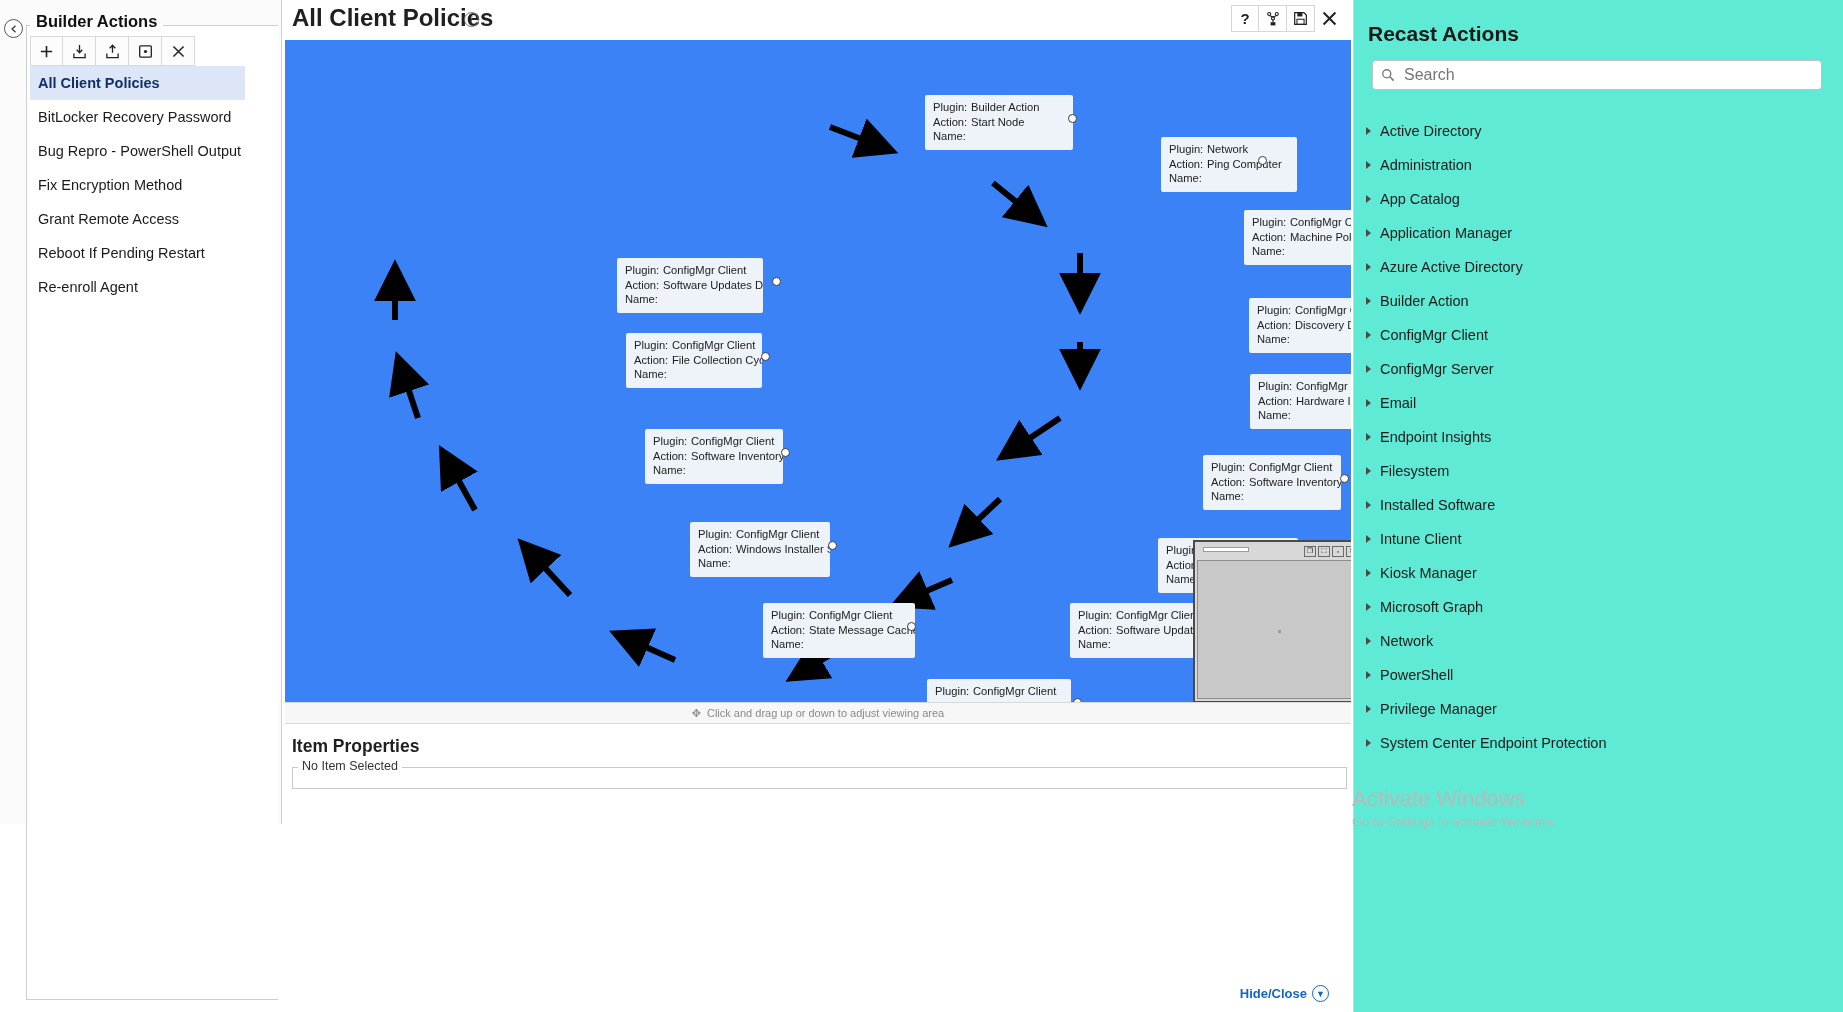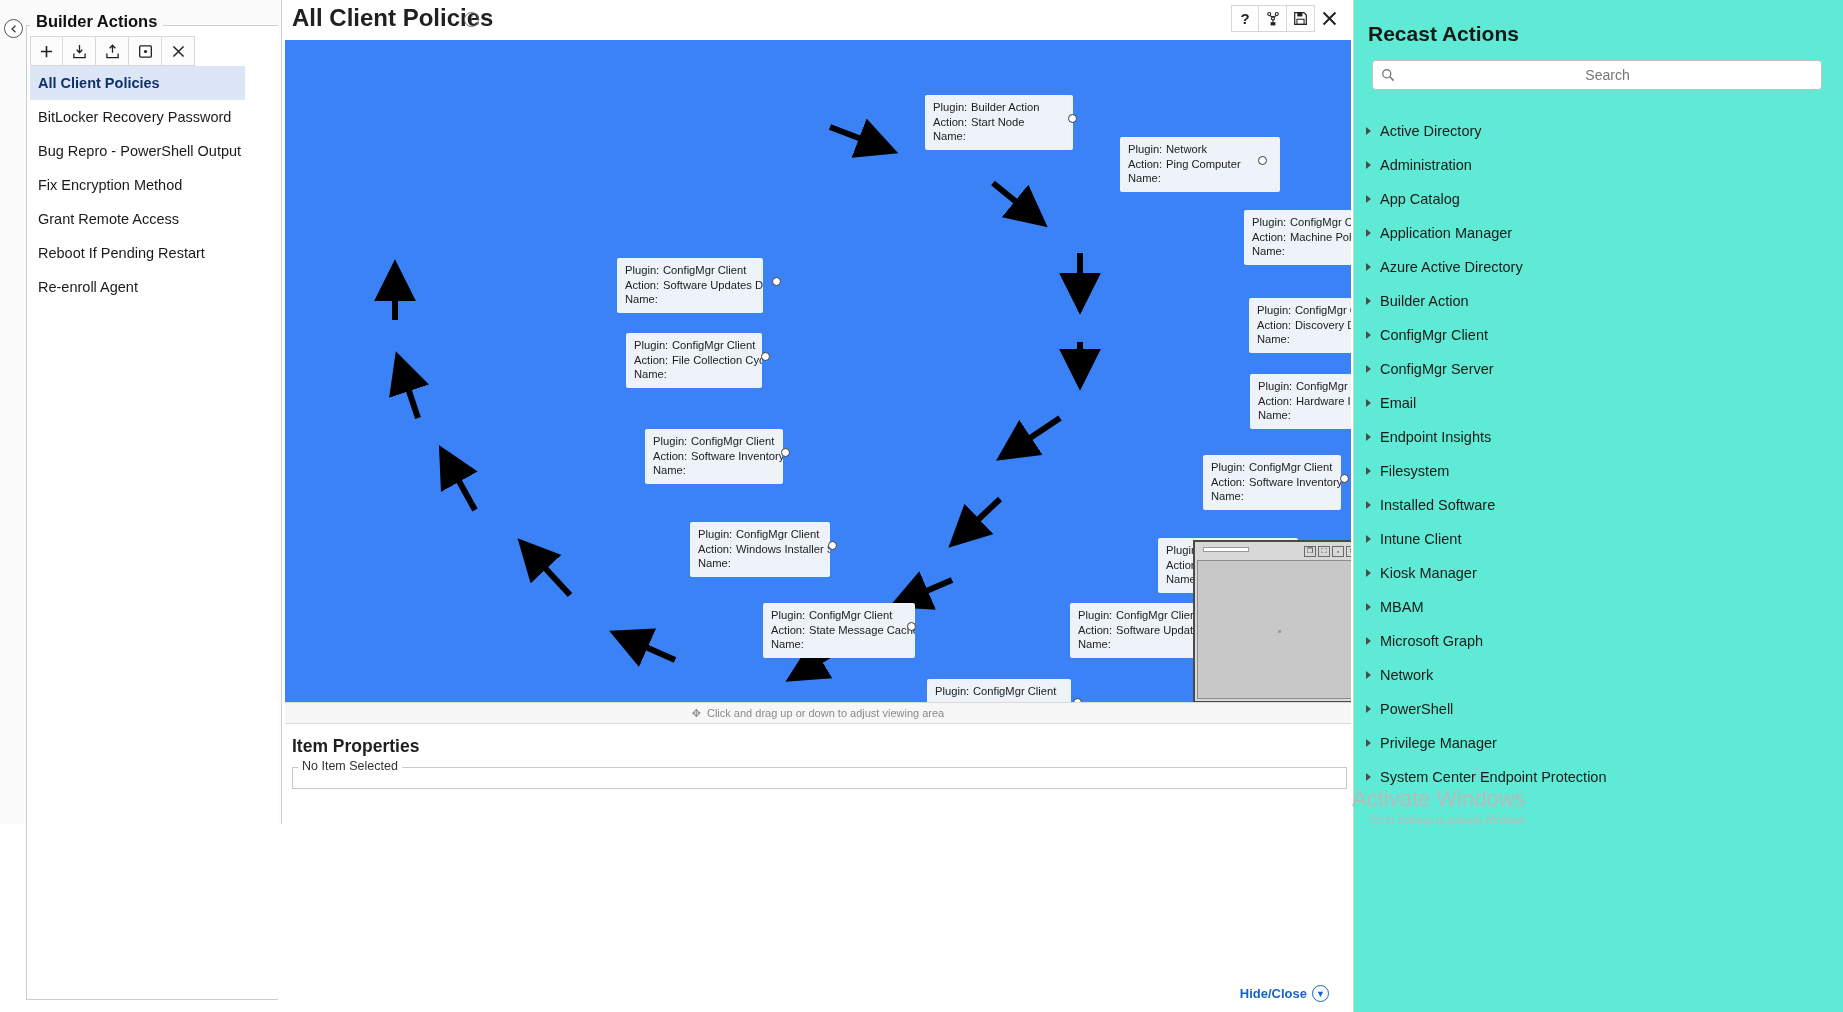--- a/index.html
+++ b/index.html
@@ -233,23 +233,23 @@
     margin: 14px 0 0 18px;
     width: 450px; height: 30px;
     border: 1px solid #c3c3c3; border-radius: 4px;
     background: #fff;
     display: flex; align-items: center;
     padding: 0 8px;
   }
   .search-wrap svg { flex: 0 0 auto; margin-right: 7px; }
   .search-input {
     border: none; outline: none;
-    font-size: 14px; color: #6e6e6e;
+    font-size: 16px; color: #6e6e6e;
     font-family: "Liberation Sans", sans-serif;
-    width: 100%; background: transparent; text-align: center;
+    width: 100%; background: transparent;
   }
   .tree { margin-top: 24px; }
   .tree-item {
     display: flex; align-items: center;
     height: 34px; padding-left: 12px;
     font-size: 14.5px; color: #1b1b1b;
     cursor: pointer;
   }
   .tree-caret {
     width: 0; height: 0; margin-right: 9px;
@@ -260,21 +260,21 @@
 
   
   .watermark {
     position: absolute;
     left: 1352px; top: 786px;
     width: 330px;
     pointer-events: none;
     z-index: 5;
   }
   .wm-line1 { font-size: 22px; color: #b9b9b9; }
-  .wm-line2 { font-size: 10px; color: #b9b9b9; margin-top: 2px; margin-left: 18px; }
+  .wm-line2 { font-size: 13px; color: #b9b9b9; margin-top: 2px; }
 </style>
 </head>
 <body>
 
 <div id="app">
 
   <div class="left-panel">
     <div class="collapse-btn">
       <svg width="8" height="8" viewBox="0 0 8 8">
           <path d="M5.5 0.8 L2 4 L5.5 7.2" fill="none" stroke="#333" stroke-width="1.2"></path>
@@ -385,21 +385,21 @@
         </g>
       </svg>
 
       <div class="node" style="left:640px;top:55px;width:148px;">
         <span class="row"><span class="lbl">Plugin:</span><span class="val">Builder Action</span></span>
         <span class="row"><span class="lbl">Action:</span><span class="val">Start Node</span></span>
         <span class="row"><span class="lbl">Name:</span><span class="val"></span></span>
       </div>
       <div class="node-port" style="left:783px;top:74px;"></div>
 
-      <div class="node" style="left:835px;top:97px;width:160px;">
+      <div class="node" style="left:876px;top:97px;width:136px;">
         <span class="row"><span class="lbl">Plugin:</span><span class="val">Network</span></span>
         <span class="row"><span class="lbl">Action:</span><span class="val">Ping Computer</span></span>
         <span class="row"><span class="lbl">Name:</span><span class="val"></span></span>
       </div>
       <div class="node-port" style="left:973px;top:116px;"></div>
 
       <div class="node" style="left:959px;top:170px;width:138px;">
         <span class="row"><span class="lbl">Plugin:</span><span class="val">ConfigMgr Client</span></span>
         <span class="row"><span class="lbl">Action:</span><span class="val">Machine Policy Retrieval and</span></span>
         <span class="row"><span class="lbl">Name:</span><span class="val"></span></span>
@@ -575,24 +575,20 @@
       <div class="tree-item">
           <span class="tree-caret"></span>
           <span>Intune Client</span>
         </div>
       <div class="tree-item">
           <span class="tree-caret"></span>
           <span>Kiosk Manager</span>
         </div>
       <div class="tree-item">
           <span class="tree-caret"></span>
-          <span>MBAM</span>
-        </div>
-      <div class="tree-item">
-          <span class="tree-caret"></span>
           <span>Microsoft Graph</span>
         </div>
       <div class="tree-item">
           <span class="tree-caret"></span>
           <span>Network</span>
         </div>
       <div class="tree-item">
           <span class="tree-caret"></span>
           <span>PowerShell</span>
         </div>

